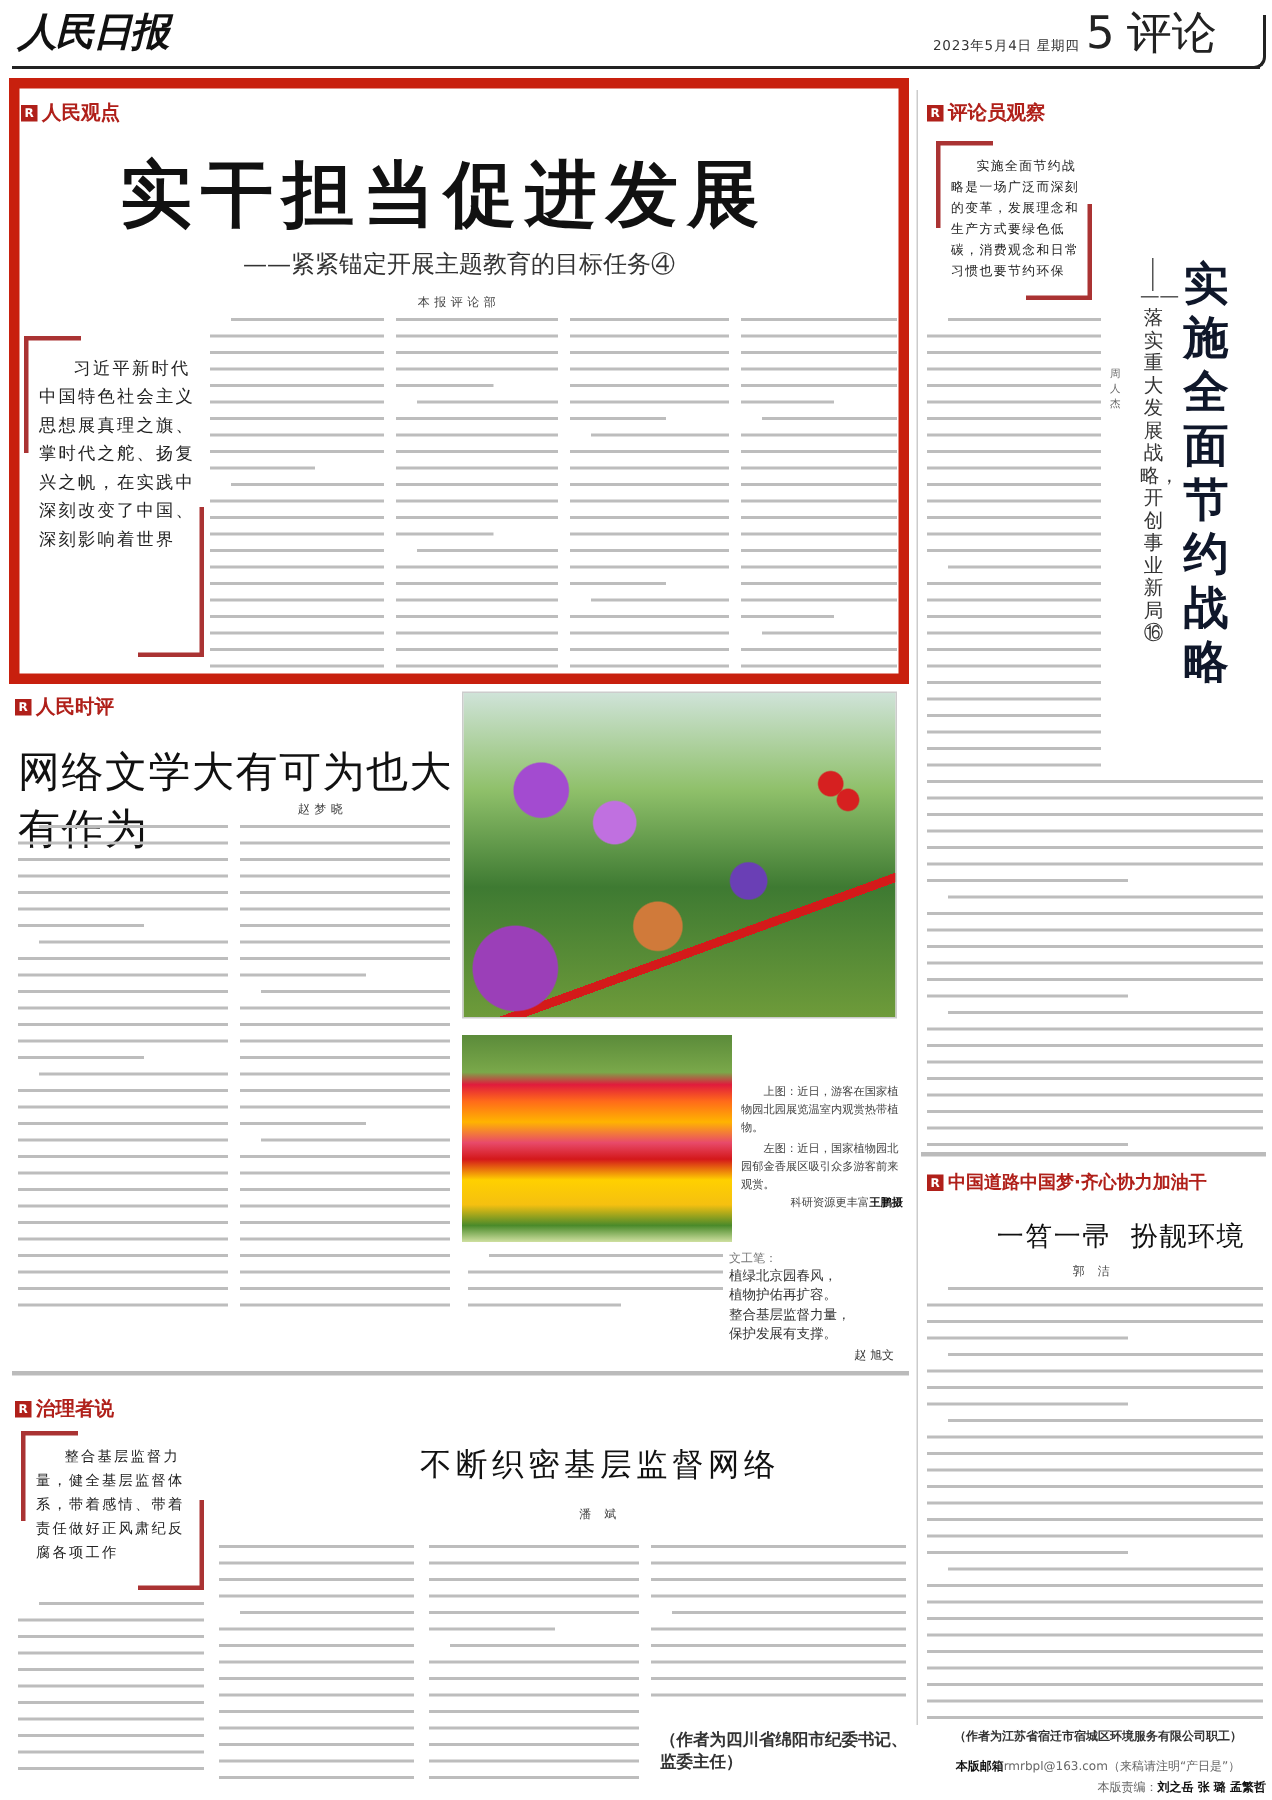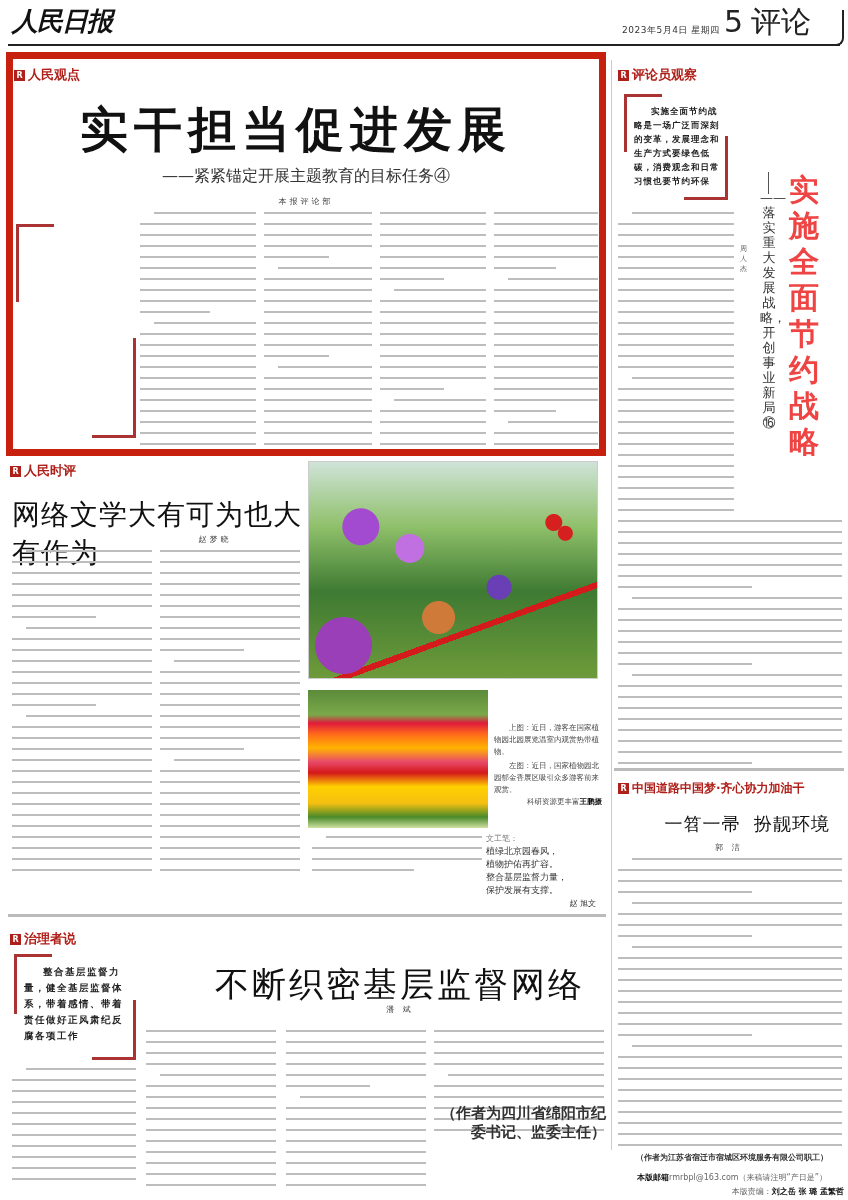--- a/index.html
+++ b/index.html
@@ -23,33 +23,33 @@
   .section-tag .tag-icon { display: inline-block; width: 11px; height: 11px; background: #b0201a; color: #fff; font-size: 8px; line-height: 11px; text-align: center; font-weight: bold; }
 
   .headline-main { font-size: 48px; font-weight: bold; color: #111; letter-spacing: 6px; text-align: center; }
   .subhead { font-family: "DejaVu Serif", serif; font-size: 16px; color: #333; text-align: center; }
   .byline { font-family: "DejaVu Serif", serif; font-size: 8px; color: #444; letter-spacing: 3px; text-align: center; }
 
   
   .pull { position: absolute; }
   .pull .bracket-tl { position: absolute; left: 0; top: 0; width: 38px; height: 78px; border-left: 3px solid #a33; border-top: 3px solid #a33; }
   .pull .bracket-br { position: absolute; right: 0; bottom: 0; width: 44px; height: 100px; border-right: 3px solid #a33; border-bottom: 3px solid #a33; }
-  .pull p { font-size: 11.5px; line-height: 19px; color: #222; letter-spacing: 1.5px; text-indent: 2em; font-weight: bold; margin-bottom: 10px; }
+  .pull p { font-size: 11.5px; line-height: 19px; color: #222; letter-spacing: 1.5px; text-indent: 2em; font-weight: normal; margin-bottom: 10px; }
 
   
   .col { position: absolute; overflow: hidden; }
   .col .ln { height: 2px; background: #bdbdbd; margin-bottom: 9px; }
   .col .ln.short { width: 60%; }
   .col .ln.ind { margin-left: 14px; }
 
   .vrule { position: absolute; width: 1px; background: #ccc; }
   .hrule-gray { position: absolute; height: 3px; background: #bbb; }
 
   
-  .vhead { left: 784px; top: 172px; width: 40px; font-size: 30px; font-weight: bold; color: #ef4444; line-height: 36px; text-align: center; }
+  .vhead { left: 784px; top: 172px; width: 40px; font-size: 30px; font-weight: bold; color: #0f172a; line-height: 36px; text-align: center; }
   .vsub { left: 760px; top: 190px; width: 18px; font-family: "DejaVu Serif", serif; font-size: 13px; color: #333; line-height: 15px; text-align: center; }
   .vsub-dash { left: 768px; top: 172px; width: 1px; height: 22px; background: #555; }
   .vauthor { left: 740px; top: 244px; width: 10px; font-size: 7px; color: #666; line-height: 10px; }
 
   
   .photo1 { left: 308px; top: 461px; width: 290px; height: 218px; border: 1px solid #ccc;
     background:
       radial-gradient(circle at 18% 30%, #a34bd0 0 18px, transparent 19px),
       radial-gradient(circle at 35% 40%, #c070e0 0 14px, transparent 15px),
       radial-gradient(circle at 12% 85%, #9b3fb8 0 28px, transparent 29px),
@@ -62,21 +62,21 @@
   }
   .photo2 { left: 308px; top: 690px; width: 180px; height: 138px;
     background:
       linear-gradient(180deg, #5b8b3a 0%, #7aa84a 18%, #e01b3c 24%, #ff6a1a 32%, #ffb400 42%, #e84a6a 52%, #d4181a 60%, #ffd000 70%, #f5c010 82%, #4a8a2a 92%, #cfe0a0 100%);
   }
   .caption { font-size: 7.5px; line-height: 12px; color: #444; text-indent: 2em; }
   .caption .credit-name { color: #111; font-weight: bold; }
   .poem { font-size: 9px; line-height: 13px; color: #333; }
 
   .headline-2 { font-size: 28px; font-weight: normal; color: #111; letter-spacing: 1px; }
-  .headline-3 { font-size: 34px; color: #111; letter-spacing: 3px; }
+  .headline-3 { font-size: 21px; color: #111; letter-spacing: 3px; }
   .headline-4 { font-size: 18px; color: #111; letter-spacing: 1px; }
 
   .footer-email { font-size: 8px; color: #666; }
   .footer-email b { color: #111; }
   .footer-editors { font-size: 8px; color: #666; }
   .footer-editors b { color: #111; }
   .affil { font-size: 8px; color: #333; font-weight: bold; }
 </style>
 </head>
 <body>
@@ -97,20 +97,21 @@
 </div>
 
 <div class="abs headline-main" style="left:4px;top:98px;width:584px;">实干担当促进发展</div>
 <div class="abs subhead" style="left:14px;top:166px;width:584px;">——紧紧锚定开展主题教育的目标任务④</div>
 <div class="abs byline" style="left:14px;top:196px;width:584px;">本报评论部</div>
 
 <div class="pull" style="left:16px;top:224px;width:120px;height:214px;">
   <div class="bracket-tl"></div>
   <div class="bracket-br"></div>
   <div style="position:absolute;left:10px;top:12px;width:106px;">
+    <p>习近平新时代中国特色社会主义思想展真理之旗、掌时代之舵、扬复兴之帆，在实践中深刻改变了中国、深刻影响着世界</p>
   </div>
 </div>
 
 <div class="col" style="left:140px;top:212px;width:116px;height:236px;">
   <div class="ln ind"></div>
     <div class="ln"></div>
     <div class="ln"></div>
     <div class="ln"></div>
     <div class="ln"></div>
     <div class="ln"></div>
@@ -488,20 +489,20 @@
     <div class="ln"></div>
     <div class="ln"></div>
     <div class="ln"></div>
     <div class="ln ind"></div>
     <div class="ln"></div>
     <div class="ln"></div>
     <div class="ln"></div>
     <div class="ln"></div>
     <div class="ln"></div>
 </div>
-<div class="abs affil" style="left:440px;top:1104px;width:166px;font-size:15px;text-align:right;">（作者为四川省绵阳市纪委书记、监委主任）</div>
+<div class="abs affil" style="left:440px;top:1152px;width:166px;font-size:11px;">（作者为四川省绵阳市纪委书记、监委主任）</div>
 
 <div class="abs footer-email" style="left:620px;top:1172px;width:224px;text-align:center;">
   <b>本版邮箱</b><span>rmrbpl@163.com（来稿请注明“产日是”）</span>
 </div>
 <div class="abs footer-editors" style="left:620px;top:1186px;width:224px;text-align:right;">
   <span>本版责编：</span><b>刘之岳 张 璐 孟繁哲</b>
 </div>
 
 </body></html>

